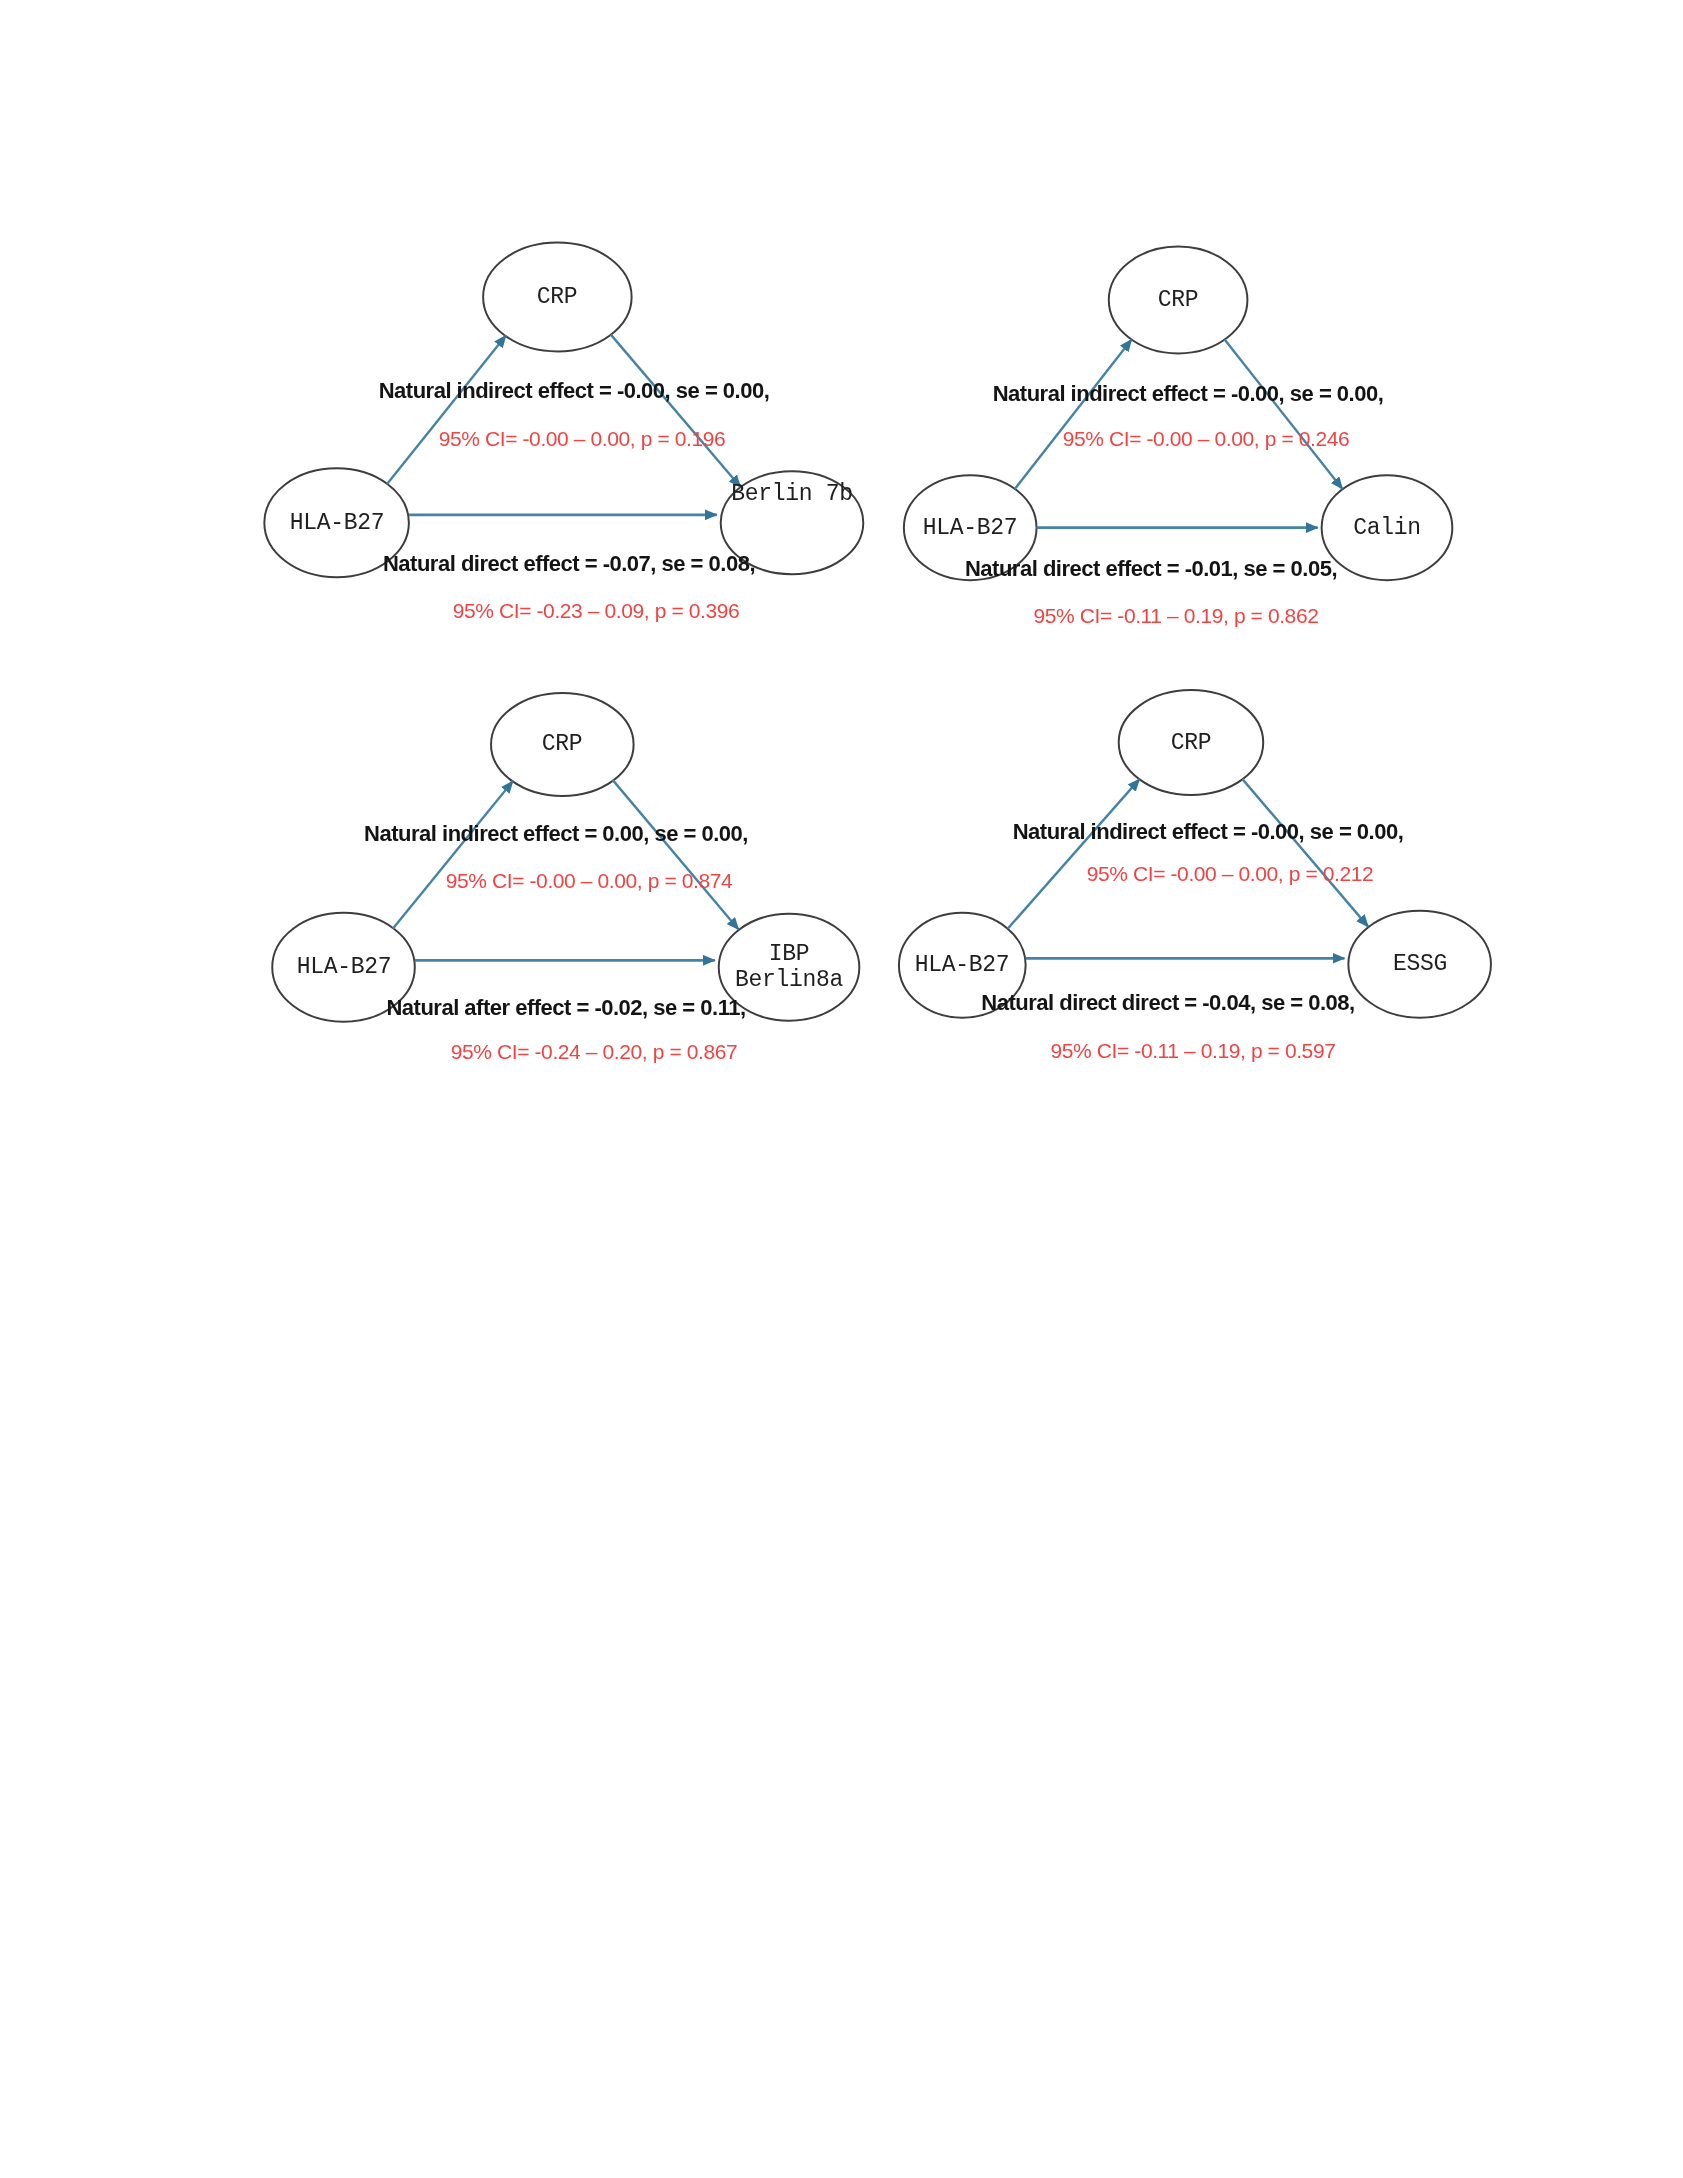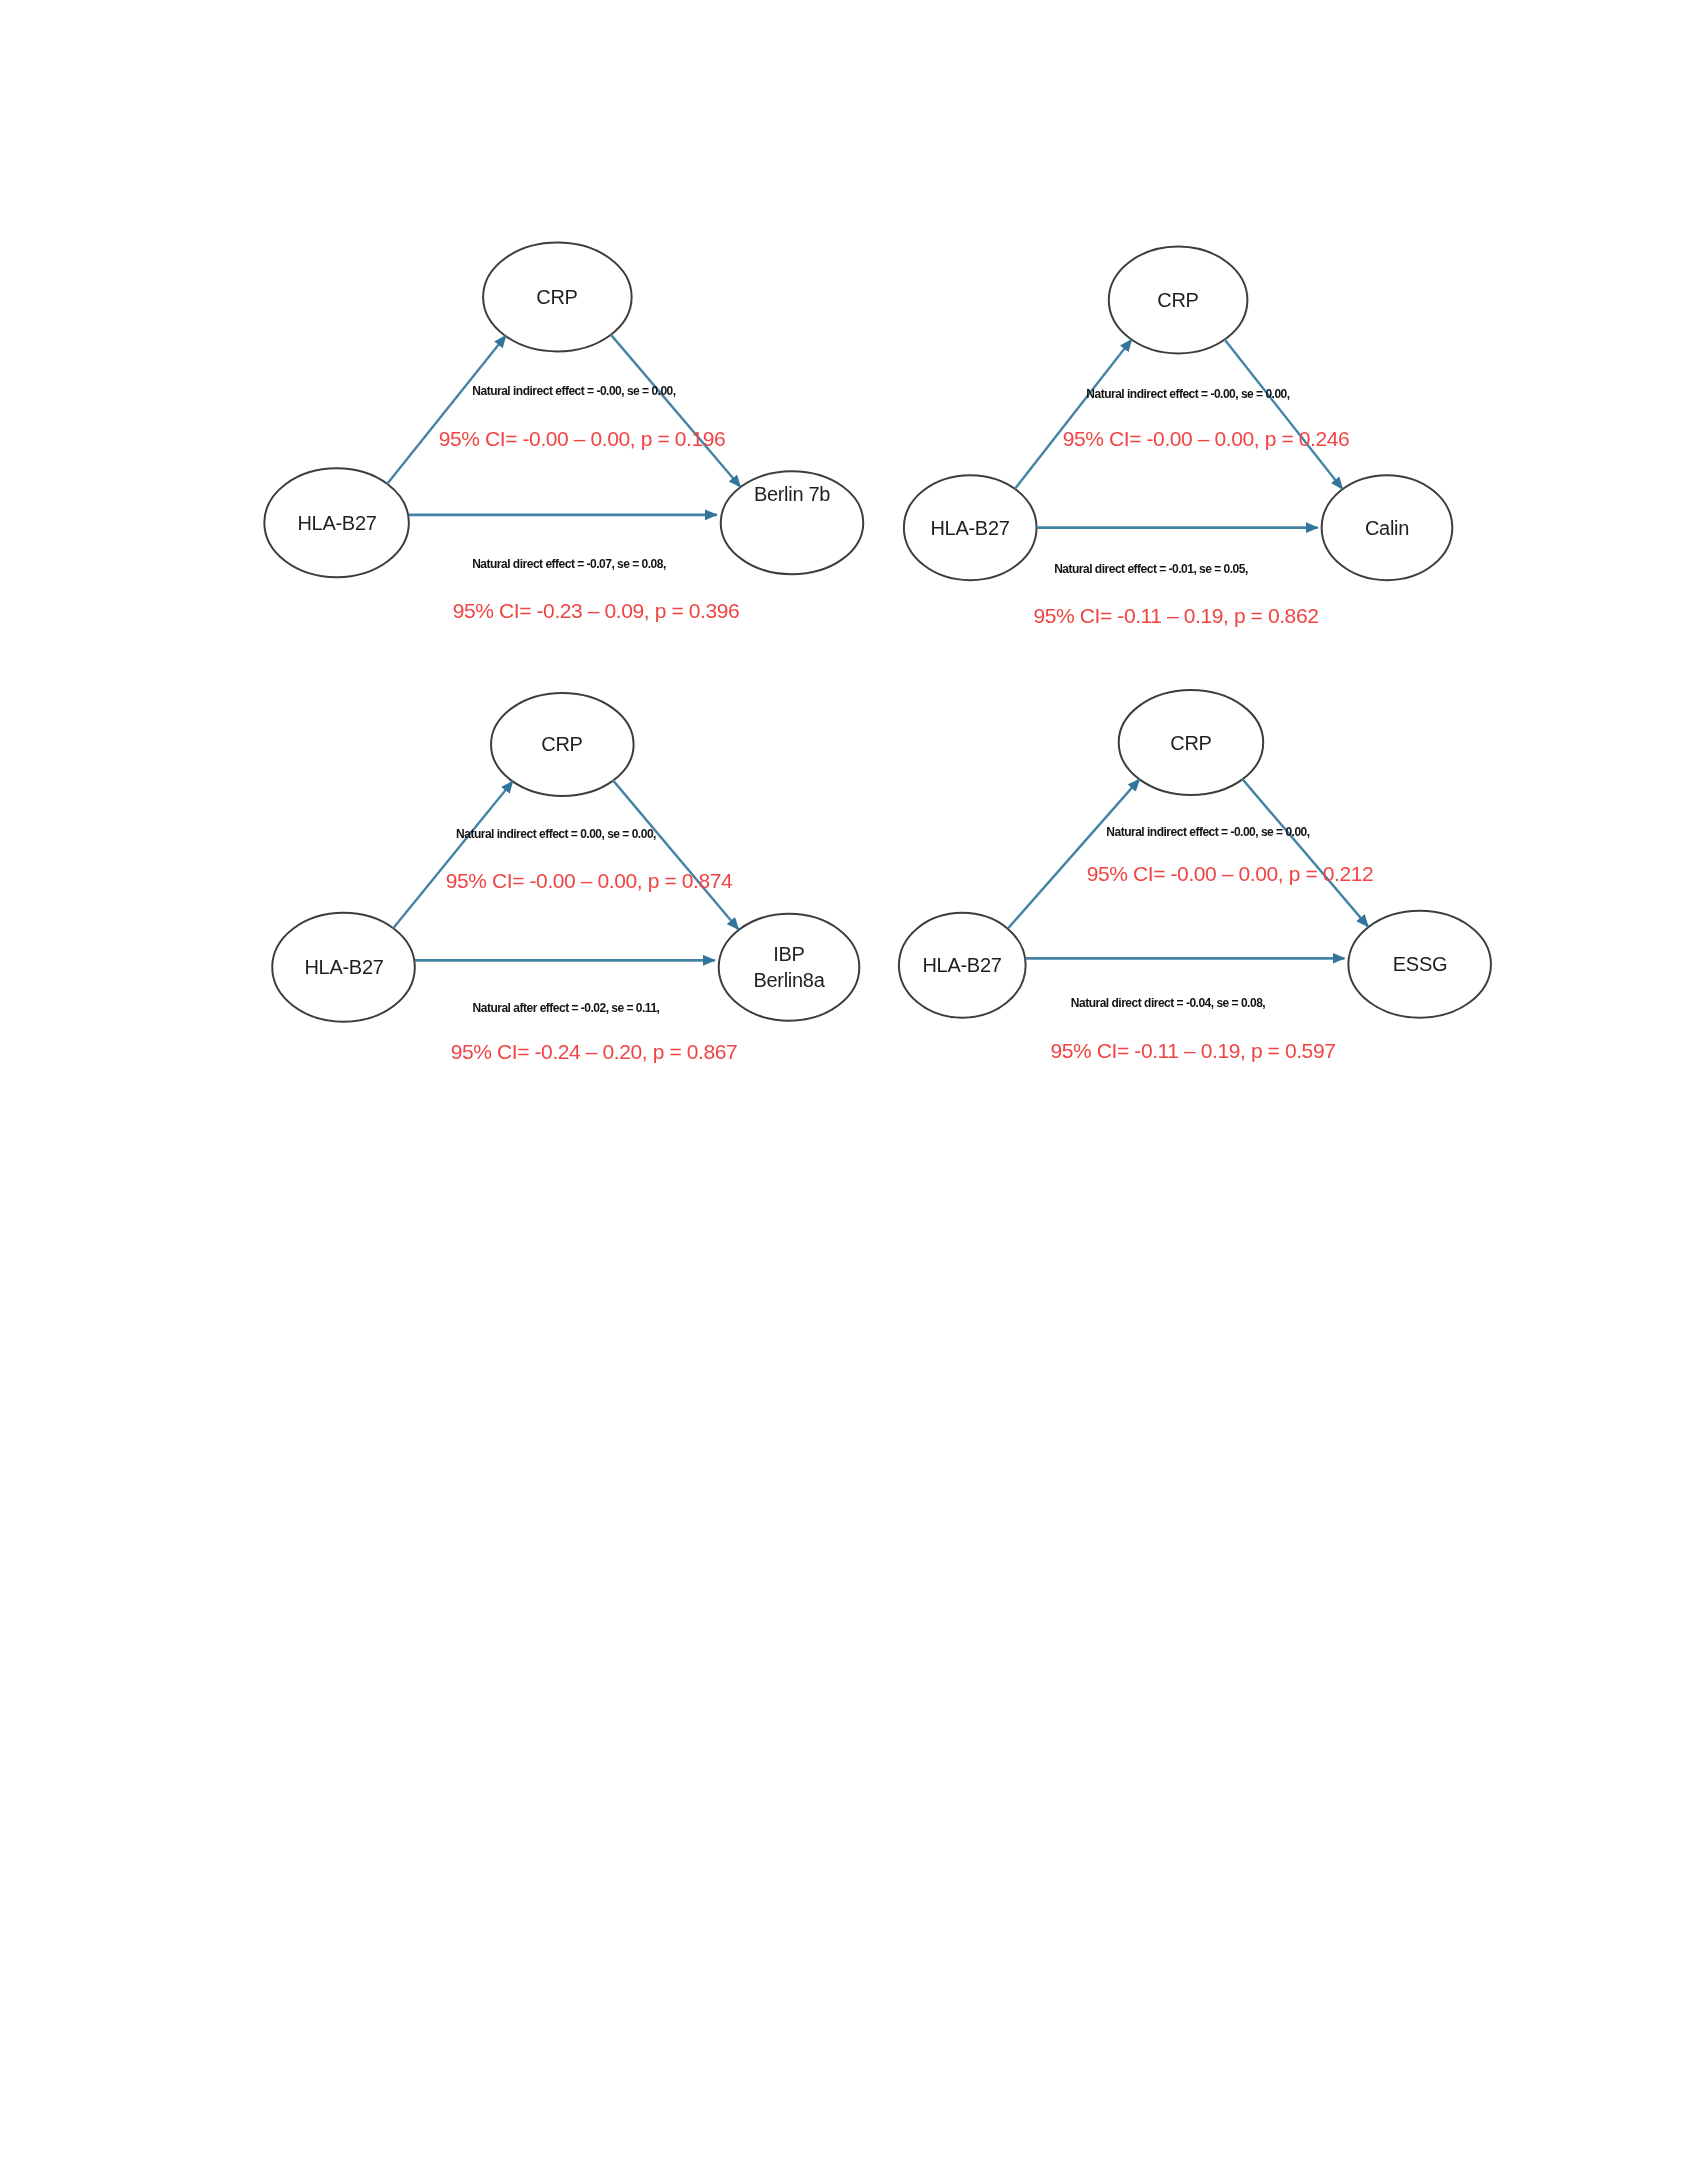--- a/index.html
+++ b/index.html
@@ -13,32 +13,33 @@
   }
   .shapes {
     position: absolute;
     left: 0; top: 0;
     width: 1683px; height: 2178px;
   }
   .nodelbl {
     position: absolute;
     transform: translate(-50%, -50%);
     text-align: center;
-    font-size: 20px;
+    font-size: 23px;
     letter-spacing: -0.3px;
     color: #1f1f1f;
     white-space: nowrap;
     line-height: 26px;
+    font-family: Liberation Mono, monospace;
   }
   .nodelbl span { display: block; }
   .nodelbl span:empty { display: none; }
   .efftxt {
     position: absolute;
     transform: translate(-50%, -50%);
-    font-size: 12px;
+    font-size: 22px;
     font-weight: bold;
     letter-spacing: -0.5px;
     color: #141414;
     white-space: pre;
   }
   .citxt {
     position: absolute;
     transform: translate(-50%, -50%);
     font-size: 21px;
     font-weight: normal;

